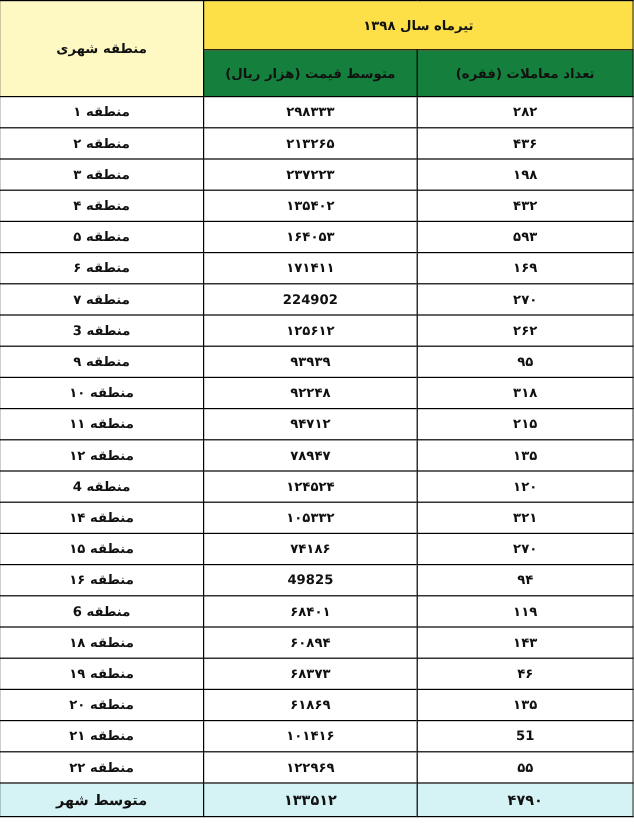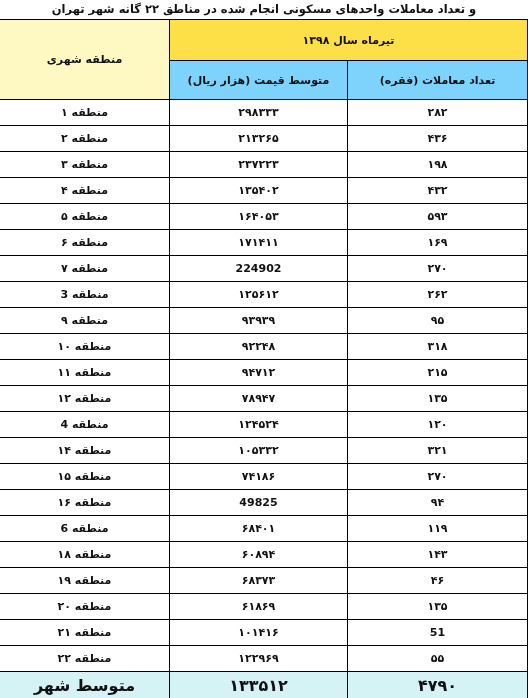--- a/index.html
+++ b/index.html
@@ -56,42 +56,41 @@
   }
   .hdr-span {
     height: 40px;
     font-size: 11.5px;
   }
   .hdr-blank {
     background: #fef9c3;
   }
   .hdr-col {
     height: 38px;
-    background: #7dd3fc;
+    background: #15803d;
     font-size: 11px;
   }
   tbody tr td {
     height: 25px;
     background: #ffffff;
     font-size: 11.5px;
   }
   tbody tr.total td {
     background: #d5f3f4;
     height: 27px;
-    font-size: 16px;
+    font-size: 12px;
   }
   .cell-region { text-align: center; }
   .cell-num { text-align: center; }
 </style>
 </head>
 <body>
 
 <div class="page">
 
-  <div class="title">و تعداد معاملات واحدهای مسکونی انجام شده در مناطق ۲۲ گانه شهر تهران</div>
 
   <table class="data">
     <colgroup>
       <col class="c-count">
       <col class="c-price">
       <col class="c-region">
     </colgroup>
     <thead>
       <tr>
         <td class="hdr hdr-span" colspan="2">تیرماه سال ۱۳۹۸</td>

